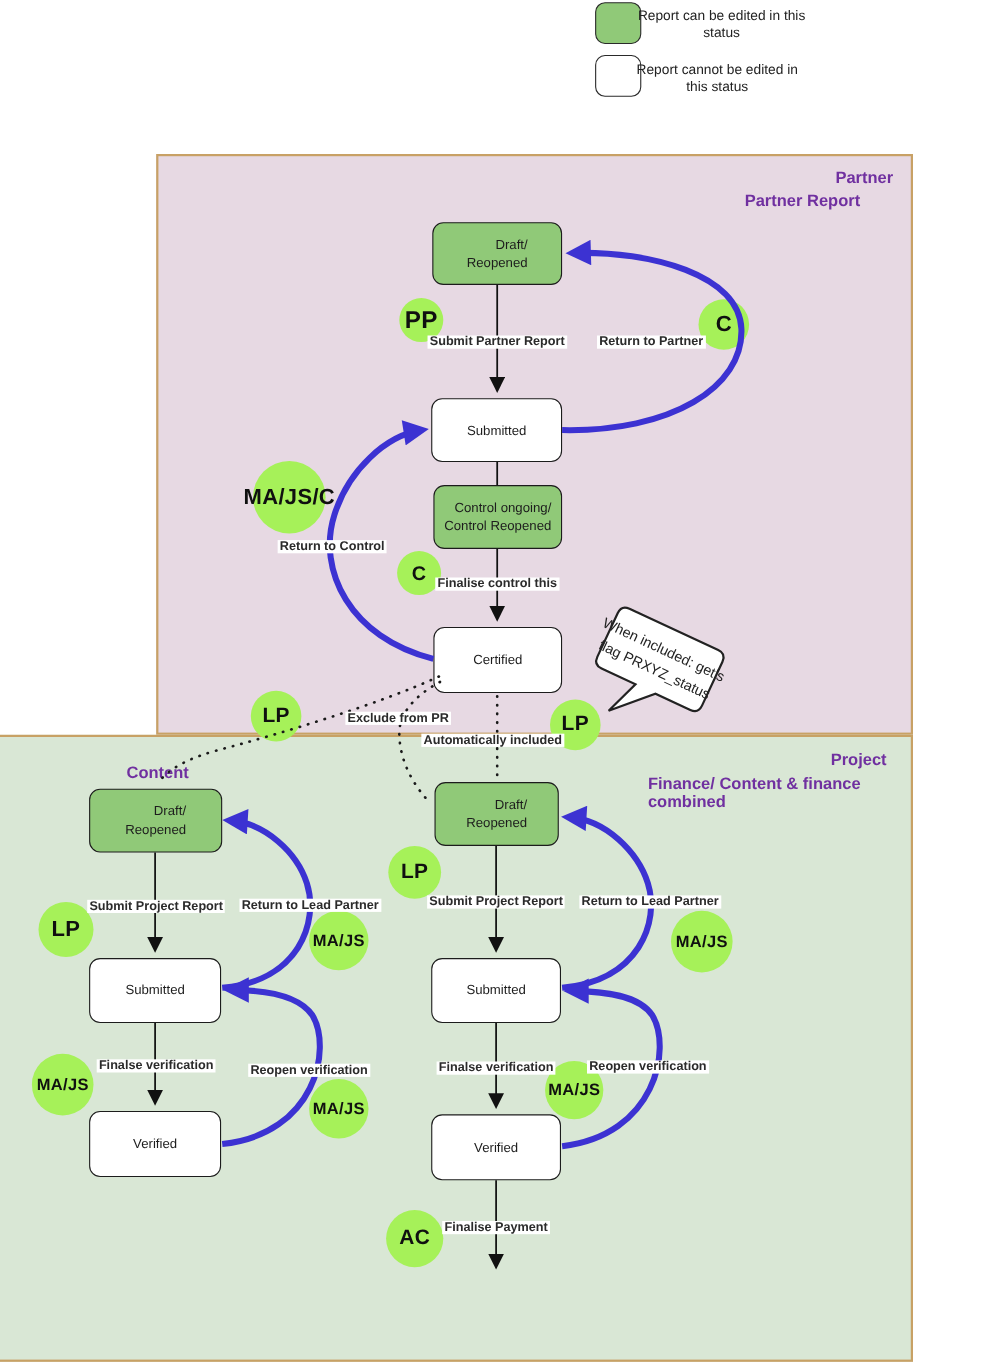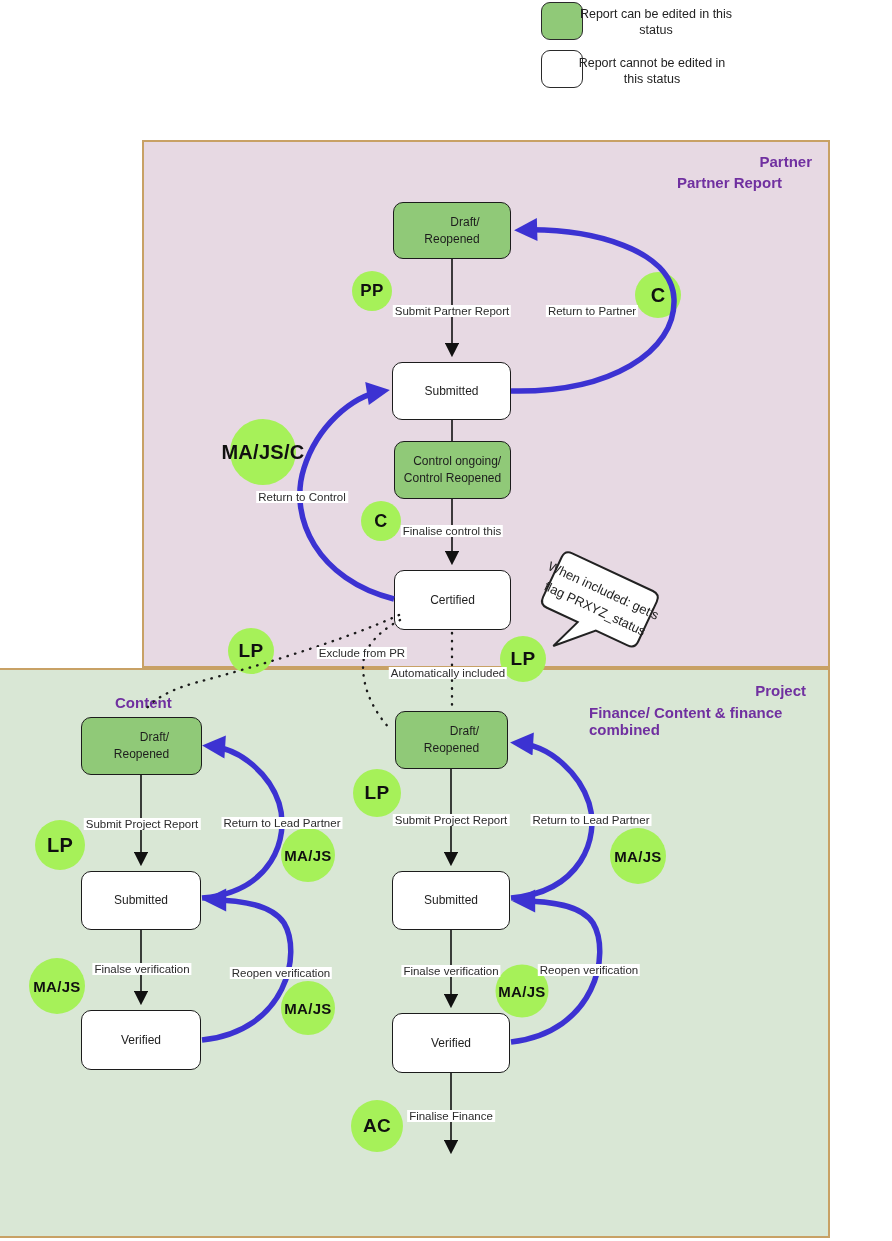--- a/index.html
+++ b/index.html
@@ -10,21 +10,21 @@
   .region.project { background:#d9e7d5; }
   .rtitle { position:absolute; font-weight:bold; color:#7030a0; font-size:15px; line-height:1.15; }
   .node { position:absolute; border:1.6px solid #1c1c1c; border-radius:10px; background:#fff;
           display:flex; align-items:center; justify-content:center; text-align:center;
           font-size:12px; color:#1d1d1d; white-space:pre-line; line-height:1.4; box-sizing:border-box; }
   .node.green { background:#90c978;text-align:right; }
   .actor { position:absolute; border-radius:50%; background:#a6f159; color:#101010;
            display:flex; align-items:center; justify-content:center; font-weight:bold;
            transform:translate(-50%,-50%); letter-spacing:.3px; }
   .elabel { position:absolute; transform:translate(-50%,-50%); background:#fff; color:#2b2b2b;
-            font-size:11.5px; padding:0 2px; white-space:nowrap; }
+            font-size:11.5px; padding:0 2px; white-space:nowrap;font-weight:bold; }
   .legend-swatch { position:absolute; width:42px; height:38px; border-radius:9px;
                    border:1.6px solid #2a2a2a; box-sizing:border-box; background:#fff; }
   .legend-swatch.green { background:#90c978; }
   .legend-text { position:absolute; width:160px; text-align:center; font-size:12.5px;
                  color:#222; line-height:1.3; }
   svg.overlay { position:absolute; left:0; top:0; pointer-events:none; }
 </style>
 </head>
 <body>
 
@@ -39,21 +39,21 @@
     <div class="rtitle" style="right:16px; top:11px;">Partner</div>
     <div class="rtitle" style="right:46px; top:32px;">Partner Report</div>
   </div>
 
   <div class="region project" style="left:-2px; top:668px; width:832px; height:570px;">
     <div class="rtitle" style="right:22px; top:12px;">Project</div>
     <div class="rtitle" style="left:589px; top:34px; width:216px; text-align:left;">Finance/ Content &amp; finance combined</div>
     <div class="rtitle" style="left:115px; top:24px;">Content</div>
   </div>
 
-  <div class="actor" style="left:372px; top:291px; width:40px; height:40px; font-size:17px;">PP</div>
+  <div class="actor" style="left:383px; top:291px; width:40px; height:40px; font-size:22px;">PP</div>
   <div class="actor" style="left:658px; top:295px; width:46px; height:46px; font-size:20px;">C</div>
   <div class="actor" style="left:263px; top:452px; width:66px; height:66px; font-size:20px;">MA/JS/C</div>
   <div class="actor" style="left:381px; top:521px; width:40px; height:40px; font-size:18px;">C</div>
   <div class="actor" style="left:251px; top:651px; width:46px; height:46px; font-size:19px;">LP</div>
   <div class="actor" style="left:523px; top:659px; width:46px; height:46px; font-size:19px;">LP</div>
   <div class="actor" style="left:60px; top:845px; width:50px; height:50px; font-size:20px;">LP</div>
   <div class="actor" style="left:308px; top:855px; width:54px; height:54px; font-size:15px;">MA/JS</div>
   <div class="actor" style="left:57px; top:986px; width:56px; height:56px; font-size:15px;">MA/JS</div>
   <div class="actor" style="left:308px; top:1008px; width:54px; height:54px; font-size:15px;">MA/JS</div>
   <div class="actor" style="left:377px; top:793px; width:48px; height:48px; font-size:19px;">LP</div>
@@ -128,15 +128,15 @@
   <div class="elabel" style="left:362px; top:653px;">Exclude from PR</div>
   <div class="elabel" style="left:448px; top:673px;">Automatically included</div>
   <div class="elabel" style="left:142px; top:824px;">Submit Project Report</div>
   <div class="elabel" style="left:282px; top:823px;">Return to Lead Partner</div>
   <div class="elabel" style="left:142px; top:969px;">Finalse verification</div>
   <div class="elabel" style="left:281px; top:973px;">Reopen verification</div>
   <div class="elabel" style="left:451px; top:820px;">Submit Project Report</div>
   <div class="elabel" style="left:591px; top:820px;">Return to Lead Partner</div>
   <div class="elabel" style="left:451px; top:971px;">Finalse verification</div>
   <div class="elabel" style="left:589px; top:970px;">Reopen verification</div>
-  <div class="elabel" style="left:451px; top:1116px;">Finalise Finance</div>
+  <div class="elabel" style="left:451px; top:1116px;">Finalise Payment</div>
 
 </div>
 
 </body></html>

